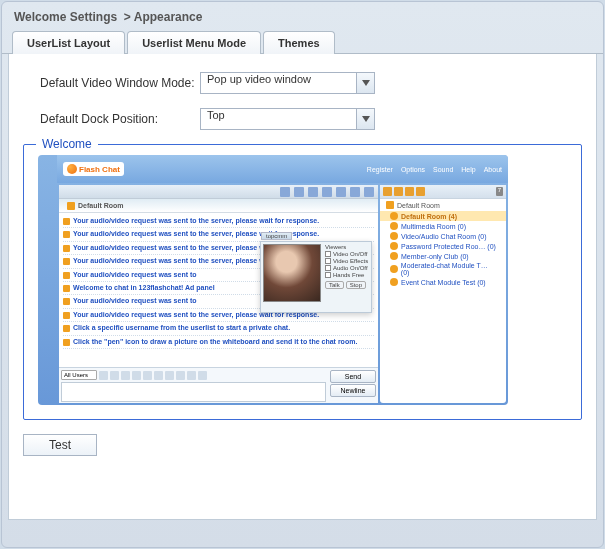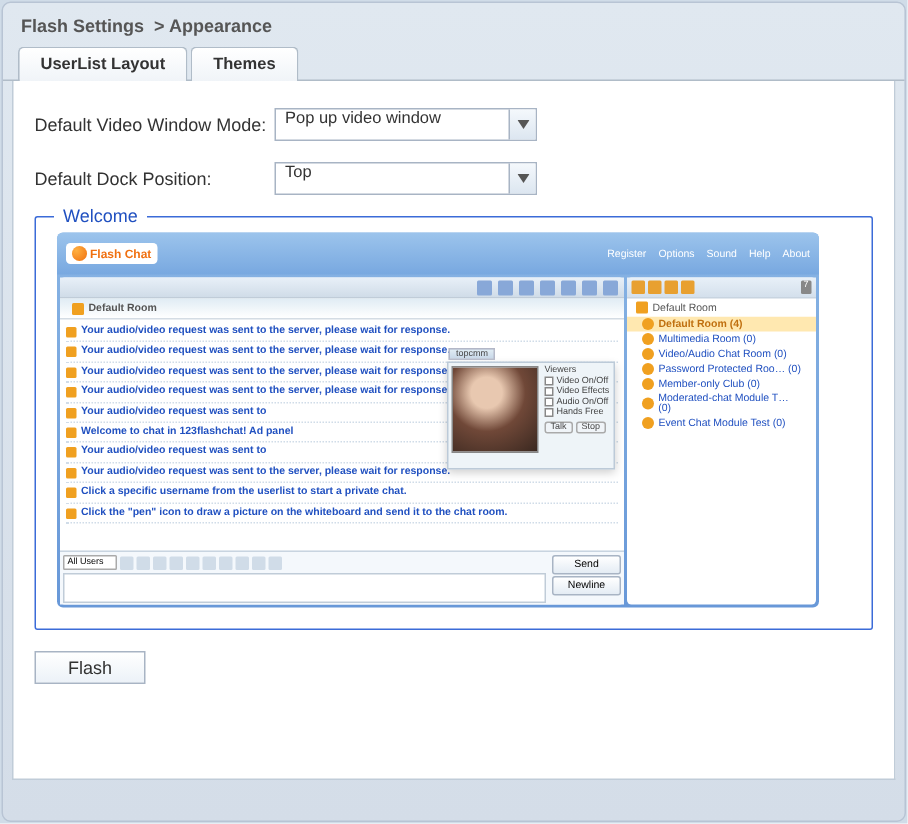--- a/index.html
+++ b/index.html
@@ -55,20 +55,21 @@
   margin: 0 6px 6px 6px;
   border: 1px solid #c0ccd8;
   border-top: none;
   padding: 18px 14px;
   height: 466px;
 }
 .form-row {
   display: flex;
   align-items: center;
   margin-bottom: 14px;
+  margin-left: 17px;
 }
 .form-label {
   color: #333;
   font-size: 12px;
   width: 160px;
 }
 .select {
   display: flex;
   border: 1px solid #a8b4c4;
   background: #fff;
@@ -99,27 +100,28 @@
 .legend {
   position: absolute;
   top: -8px;
   left: 12px;
   background: #fff;
   padding: 0 6px;
   color: #2050c0;
   font-size: 12px;
 }
 .preview-img {
-  width: 508px;
+  width: 470px;
   height: 250px;
   background: linear-gradient(#88b4e4,#6898d8);
   border-radius: 4px;
   position: relative;
   overflow: hidden;
   font-size: 7px;
+  padding-left: 19px;
 }
 .pv-header {
   height: 28px;
   background: linear-gradient(#9cc4ec,#78a8e0);
   display: flex;
   align-items: center;
   padding: 0 6px;
   gap: 4px;
 }
 .pv-logo {
@@ -264,27 +266,28 @@
   color: #333;
   cursor: pointer;
 }
 </style>
 </head>
 <body>
 
 <div class="window">
 
   <div class="breadcrumb">
-    <span>Flash Settings</span>
+    <span>Welcome Settings</span>
     &nbsp;<span>&gt;</span>
     <span>Appearance</span>
   </div>
 
   <div class="tabs">
     <div class="tab">UserList Layout</div>
+    <div class="tab">Userlist Menu Mode</div>
     <div class="tab">Themes</div>
   </div>
 
   <div class="content">
 
     <div class="form-row">
       <div class="form-label">Default Video Window Mode:</div>
       <div class="select">
         <span>Pop up video window</span>
         <span class="arrow">
@@ -446,15 +449,15 @@
                   <span class="ico"></span>
                   <span>Event Chat Module Test  (0)</span>
                 </div>
               <div class="pv-rows"></div>
             </div>
           </div>
         </div>
       </div>
     </div>
 
-    <button class="save-btn">Flash</button>
+    <button class="save-btn">Test</button>
   </div>
 </div>
 
 </body></html>

